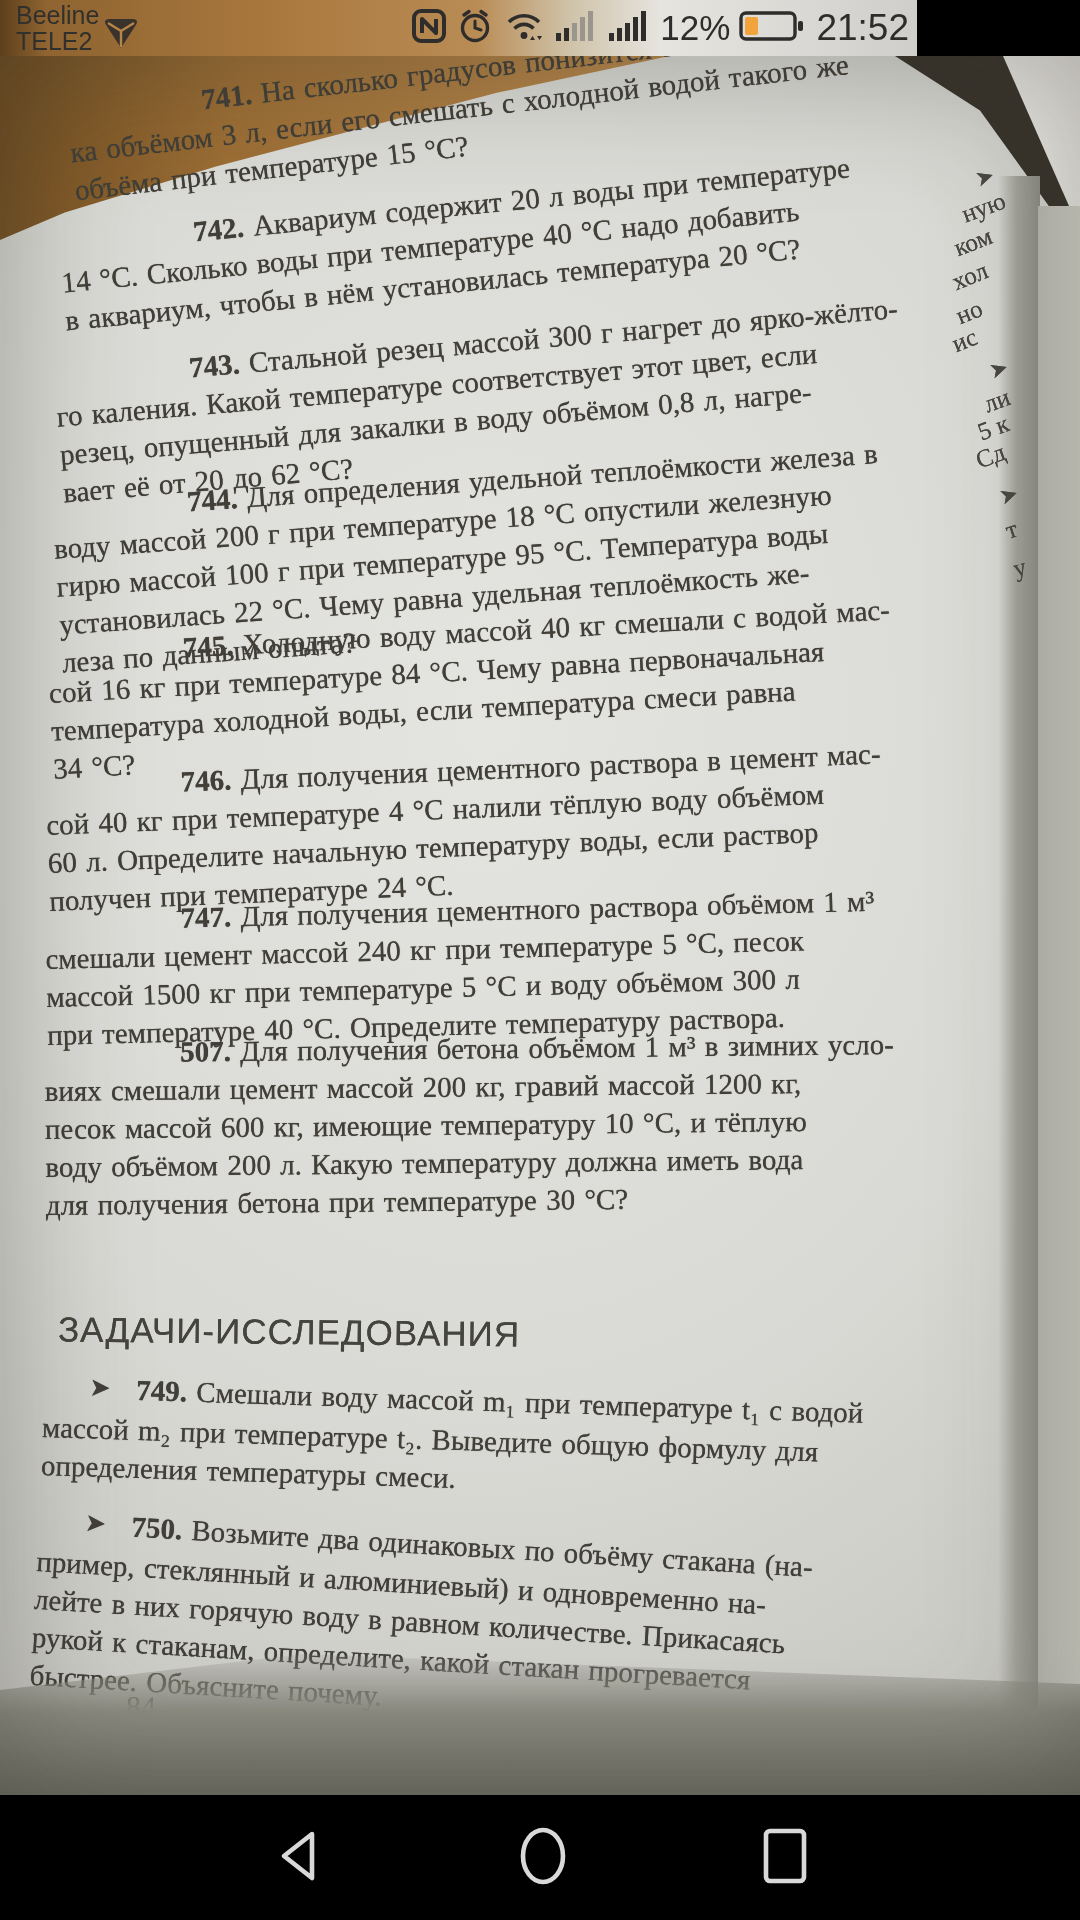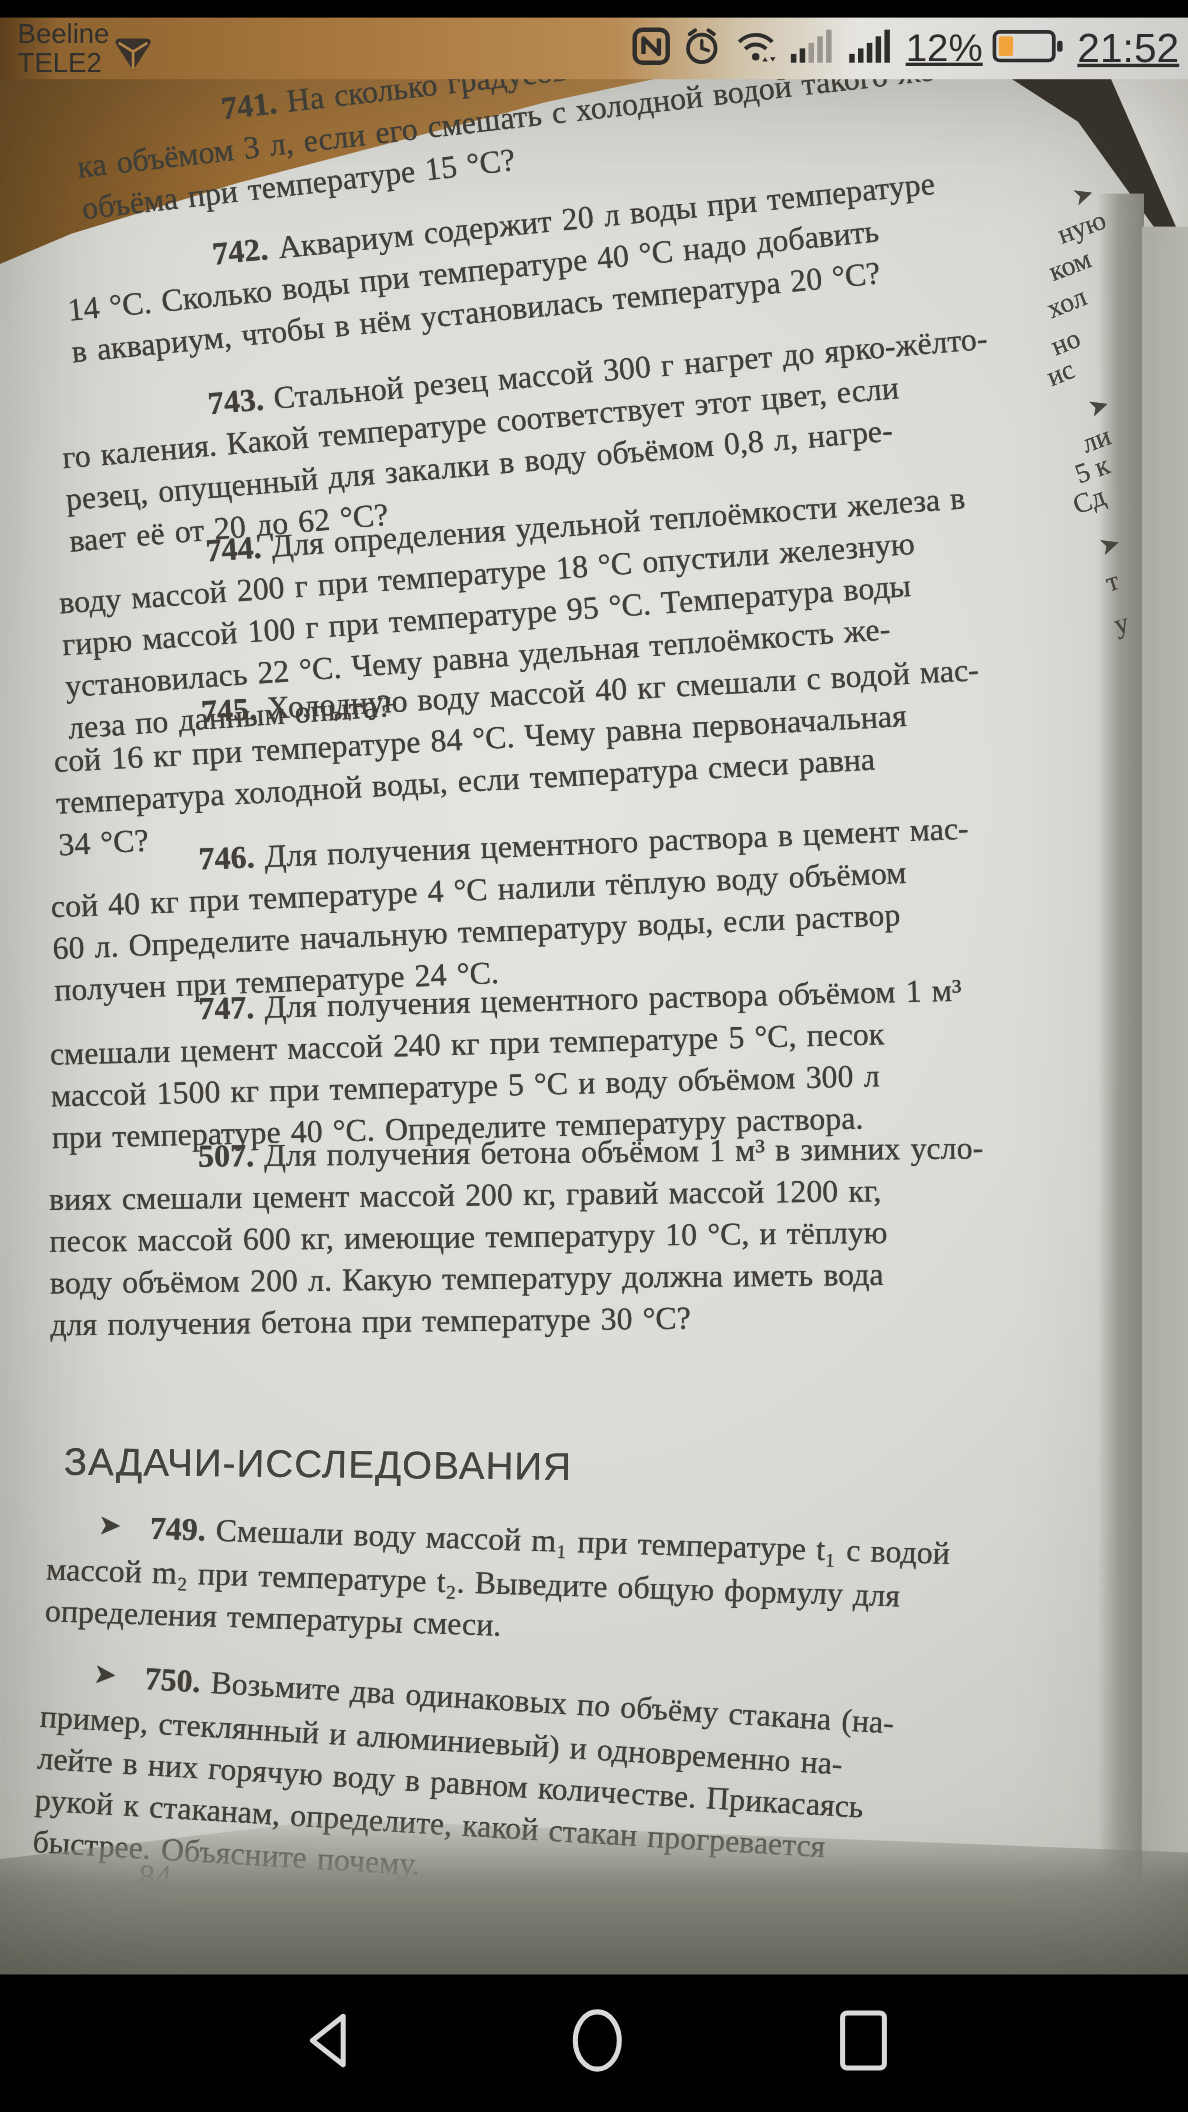--- a/index.html
+++ b/index.html
@@ -1,25 +1,25 @@
 <!DOCTYPE html>
 <html><head>
 <meta charset="utf-8">
 <style>
   html,body{margin:0;padding:0;background:#000;}
   .screen{position:relative;width:1080px;height:1920px;margin:0 auto;overflow:hidden;
     font-family:"Liberation Sans",sans-serif;background:#000;}
 
   
-  .status-bar{position:absolute;left:0;top:16px;width:1080px;height:56px;
+  .status-bar{position:absolute;left:0;top:0;width:917px;height:56px;
     background:linear-gradient(90deg,#5d3f1c 0%,#8f6430 5%,#a9783f 30%,#b98c55 52%,#cfc2a8 62%,#e6e4df 72%,#d9d8d4 88%,#cfcecb 100%);
     color:#2e2d2b;z-index:30;}
   .carrier{position:absolute;left:16px;top:2px;line-height:26px;font-size:25px;color:#32302c;}
   .carrier-logo{position:absolute;left:102px;top:16px;}
-  .sb-right{position:absolute;right:8px;top:0;height:56px;display:flex;align-items:center;gap:9px;text-decoration:underline;}
+  .sb-right{position:absolute;right:8px;top:0;height:56px;display:flex;align-items:center;gap:9px;}
   .pct{font-size:35px;color:#2e2d2b;letter-spacing:0;}
   .clock{font-size:37px;color:#2e2d2b;margin-left:2px;text-align:right;}
 
   
   .photo{position:absolute;left:0;top:56px;width:1080px;height:1739px;overflow:hidden;
     background:
       radial-gradient(120% 90% at 45% 38%, #e4e4e0 0%, #d9d9d5 45%, #c7c7c1 78%, #b4b4ac 100%);
     color:#3b3a34;}
   .photo::after{content:"";position:absolute;inset:0;
     box-shadow:inset 0 0 140px rgba(55,55,45,.38);pointer-events:none;}

